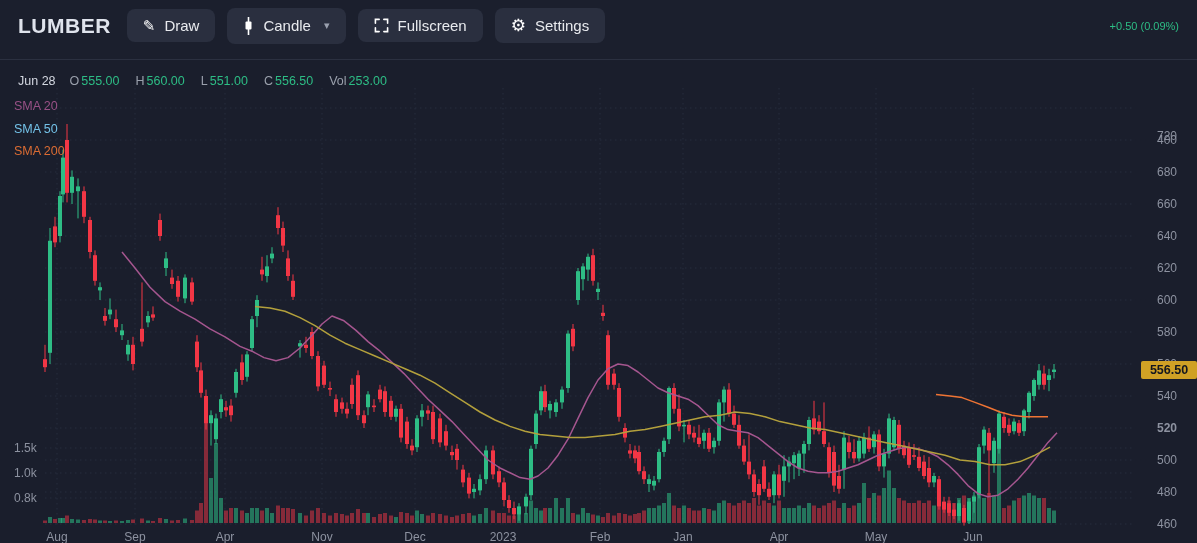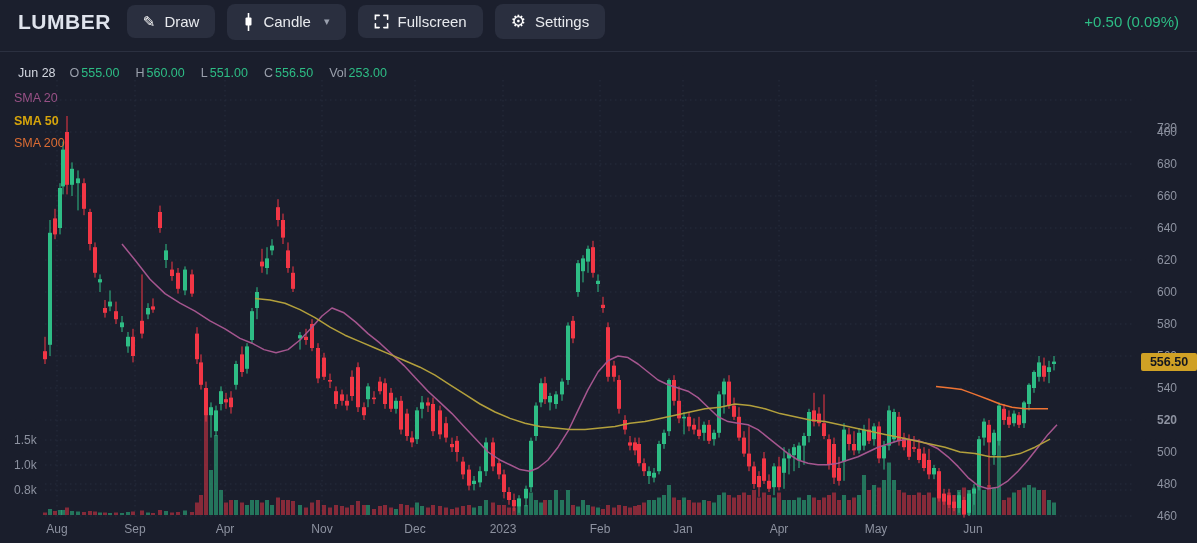--- a/index.html
+++ b/index.html
@@ -1,26 +1,26 @@
 <!DOCTYPE html>
 <html><head>
 <meta charset="utf-8">
 <style>
   html,body{margin:0;padding:0;background:#1a1e2c;width:1197px;height:543px;overflow:hidden;
     font-family:"Liberation Sans",sans-serif;-webkit-font-smoothing:antialiased;}
   *{box-sizing:border-box;}
   
-  .hdr{height:52px;display:flex;align-items:center;padding:0 10px 8px 18px;border-bottom:1px solid #2b3040;background:#1b1f2d;}
+  .hdr{height:60px;display:flex;align-items:center;padding:0 10px 8px 18px;border-bottom:1px solid #2b3040;background:#1b1f2d;}
   .title{font-size:21px;font-weight:bold;color:#dfe3ec;letter-spacing:.5px;margin-right:16px;}
   .btn{display:flex;align-items:center;gap:9px;background:#2a2f3f;color:#e8eaee;border:none;border-radius:8px;
     padding:9px 16px;font-size:15px;font-family:"Liberation Sans",sans-serif;margin-right:12px;cursor:pointer;line-height:1;}
   .btn .uicon{font-size:15px;line-height:1;color:#fff;}
   .btn svg{display:block;}
   .caret{color:#9aa0ae;font-size:11px;margin-left:4px;}
-  .chg{margin-left:auto;font-size:15px;padding-right:8px;}
+  .chg{margin-left:auto;font-size:11px;padding-right:8px;}
   
   .chart{position:relative;width:1197px;height:491px;}
   .chart svg{position:absolute;left:0;top:0;}
   .ohlcbar{position:absolute;left:18px;top:14px;display:flex;gap:14px;font-size:12.5px;color:#9aa0ac;z-index:5;}
   .ohlcbar .date{color:#d3d7e0;}
   .fld b{font-weight:normal;color:#9aa0ac;}
   .fld span{color:#2dbd85;margin-left:2px;}
   .smalabels{position:absolute;left:14px;top:35px;z-index:5;font-size:12.5px;line-height:22.5px;opacity:.9;}
   .axis-label{position:absolute;color:#8d92a0;font-size:12px;z-index:4;}
   .plabel{left:1141px;width:52px;text-align:center;}
@@ -691,21 +691,21 @@
         <span class="fld"><b>O</b><span>555.00</span></span>
         <span class="fld"><b>H</b><span>560.00</span></span>
         <span class="fld"><b>L</b><span>551.00</span></span>
         <span class="fld"><b>C</b><span>556.50</span></span>
         <span class="fld"><b>Vol</b><span>253.00</span></span>
       </span>
   </div>
 
   <div class="smalabels" id="sma-labels">
       <div style="color: rgb(165, 86, 143);">SMA 20</div>
-      <div style="color: #eab308; font-weight: bold;">SMA 50</div>
+      <div style="color: #7dd3fc;">SMA 50</div>
       <div style="color: rgb(239, 116, 52);">SMA 200</div>
     </div>
 
   <div id="price-axis">
       <div class="axis-label plabel" style="top: 41px; margin-top: 28px;">720</div>
       <div class="axis-label plabel" style="top: 73px;">400</div>
       <div class="axis-label plabel" style="top: 105px;">680</div>
       <div class="axis-label plabel" style="top: 137px;">660</div>
       <div class="axis-label plabel" style="top: 169px;">640</div>
       <div class="axis-label plabel" style="top: 201px;">620</div>

